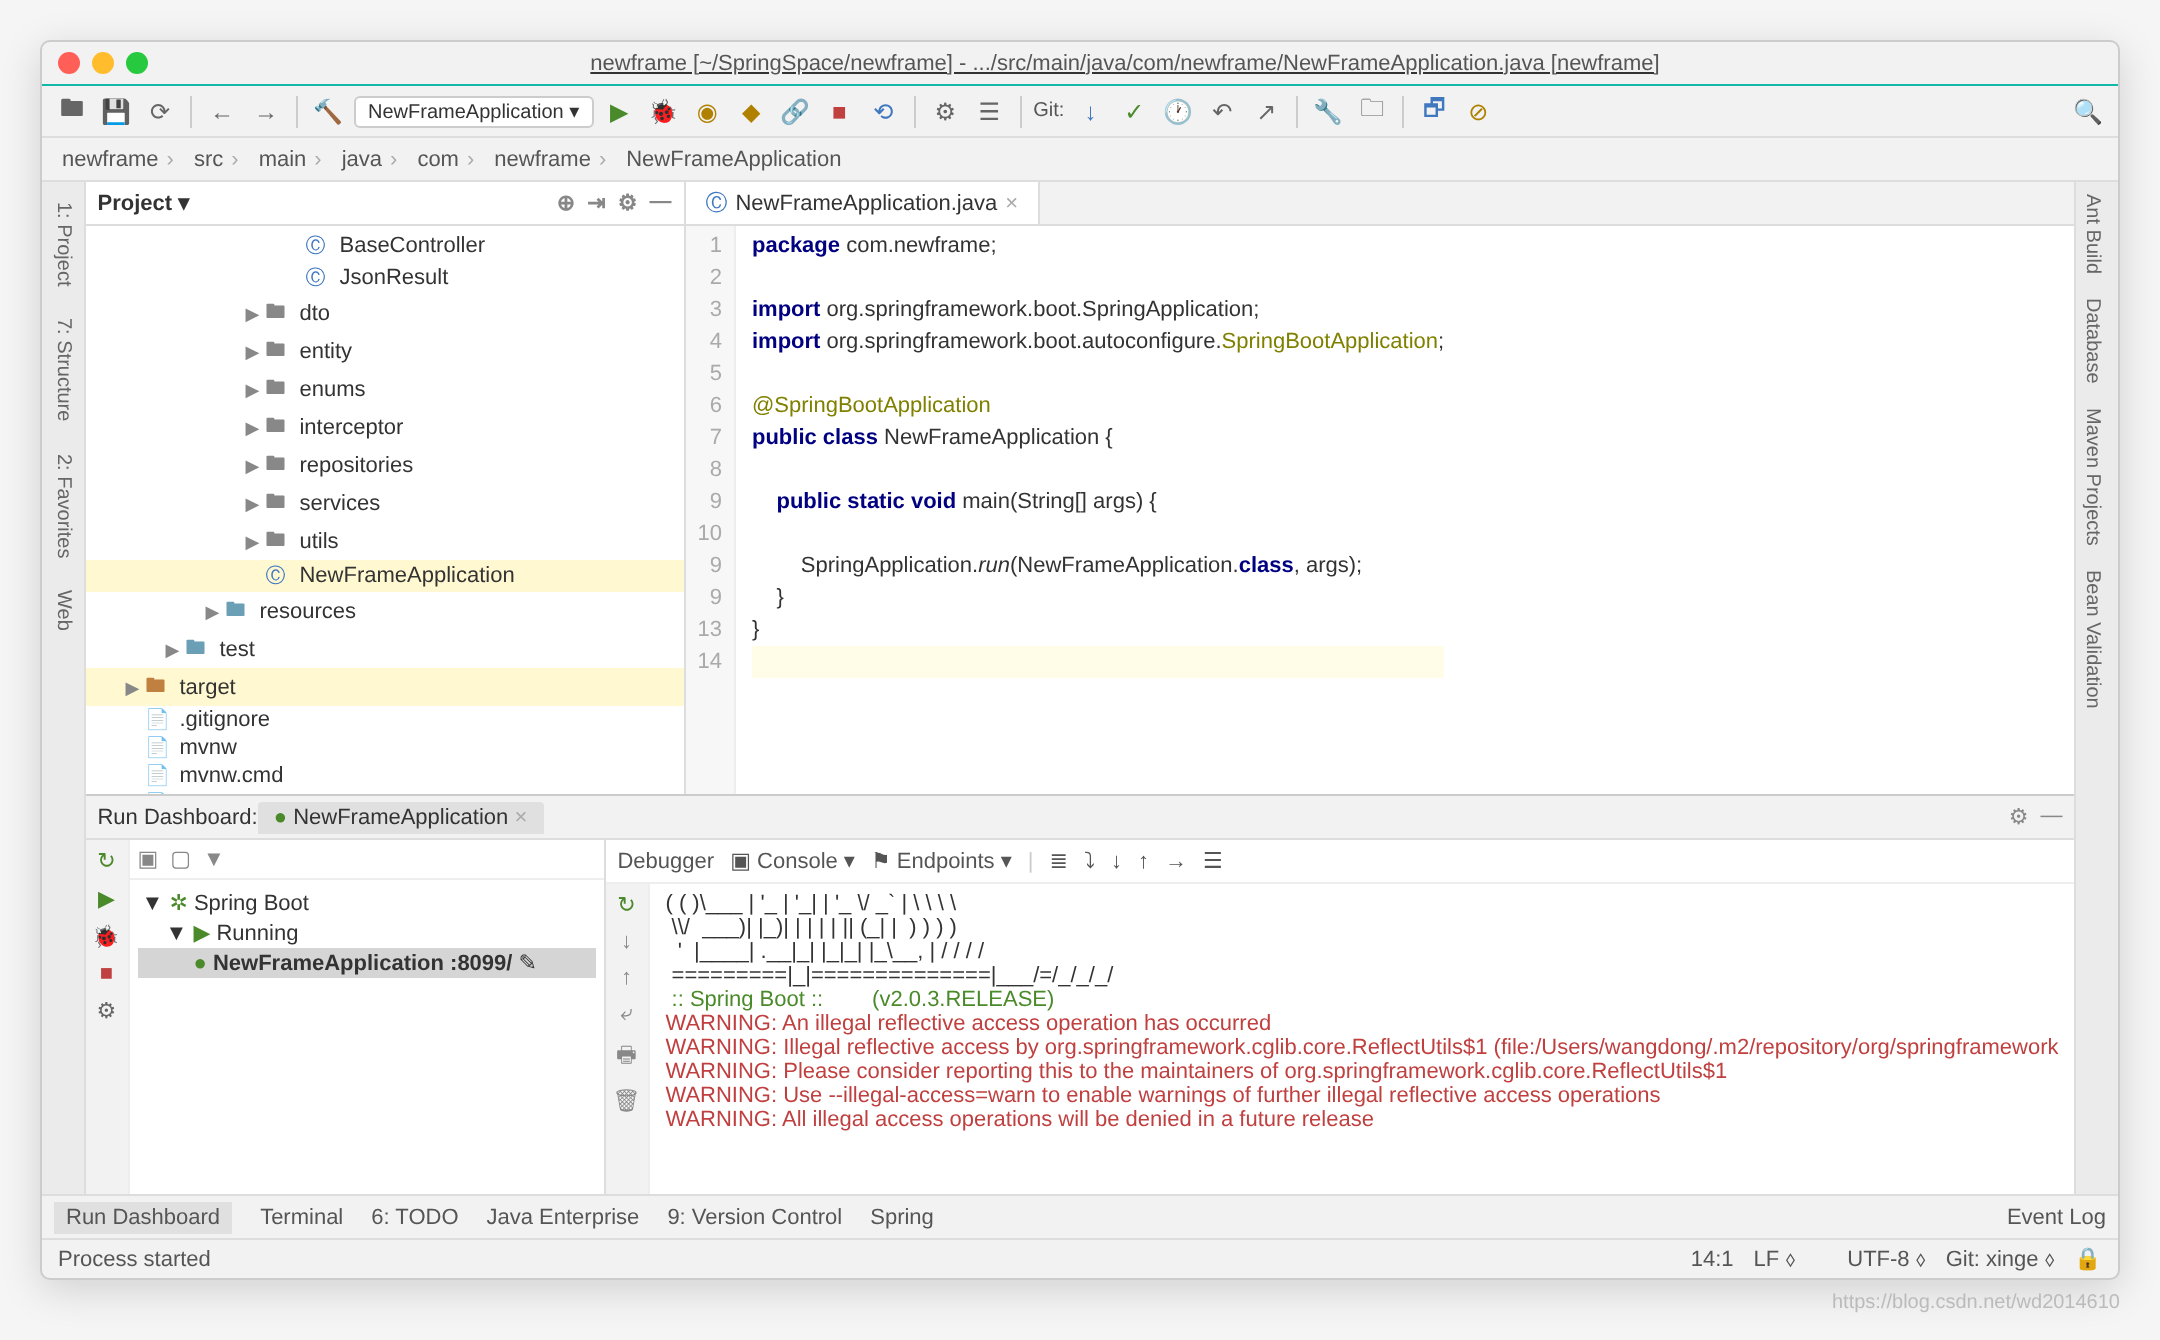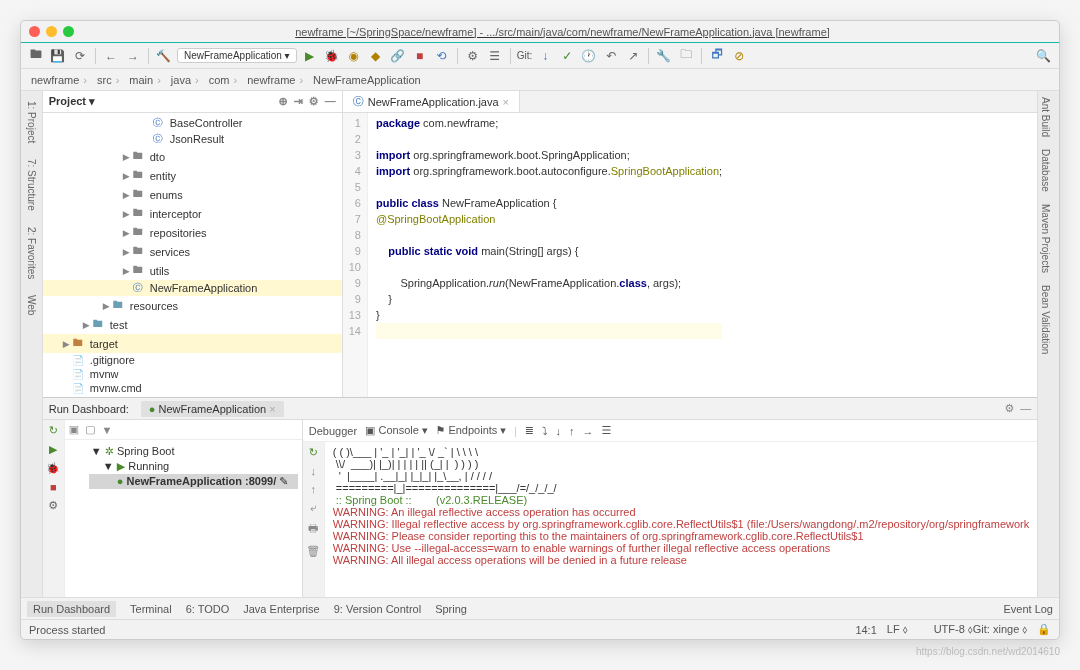--- a/index.html
+++ b/index.html
@@ -39,27 +39,27 @@
 .gutter { background:#f7f7f7; color:#aaa; text-align:right; padding:2px 6px; border-right:1px solid #eee; user-select:none; }
 .gutter div { height:16px; line-height:16px; }
 .lines { padding:2px 8px; }
 .lines div { height:16px; line-height:16px; white-space:pre; }
 .lines .hl { background:#fffce8; }
 .kw{color:#000080;font-weight:bold;} .ann{color:#808000;} .ital{font-style:italic;}
 .rightgutter { width:22px; background:#ebebeb; border-left:1px solid #ddd; }
 .rightgutter div { writing-mode:vertical-rl; font-size:10px; color:#666; padding:6px 2px; cursor:pointer; }
 .lower { height:200px; border-top:1px solid #ccc; display:flex; flex-direction:column; }
 .lower-header { height:22px; display:flex; align-items:center; padding:0 6px; font-size:11px; border-bottom:1px solid #ddd; }
-.lower-header .rtab { padding:2px 8px; background:#e0e0e0; border-radius:2px 2px 0 0; margin-left:12px; }
+.lower-header .rtab { padding:2px 8px; background:#e0e0e0; border-radius:2px 2px 0 0; margin-left:0; }
 .lower-header .tools { margin-left:auto; color:#888; display:flex; gap:6px; }
 .lower-body { flex:1; display:flex; min-height:0; }
 .dash-left { width:260px; border-right:1px solid #ddd; background:#fff; display:flex; }
 .dash-gutter { width:22px; background:#f2f2f2; border-right:1px solid #eee; display:flex; flex-direction:column; align-items:center; gap:6px; padding-top:4px; }
 .dash-gutter span { font-size:11px; color:#666; cursor:pointer; }
-.dash-tree { flex:1; padding:4px; font-size:11px;margin-left:20px; }
+.dash-tree { flex:1; padding:4px; font-size:11px; }
 .dash-tree .sel { background:#d5d5d5; }
 .dash-tree div { padding:1px 2px; }
 .console-wrap { flex:1; display:flex; flex-direction:column; background:#fff; }
 .console-tabs { height:22px; display:flex; align-items:center; gap:8px; padding:0 6px; border-bottom:1px solid #eee; font-size:11px; }
 .console-tabs .ct { color:#555; cursor:pointer; }
 .console-tabs .ct.active { font-weight:normal; }
 .console-body { flex:1; display:flex; min-height:0; }
 .console-gutter { width:22px; background:#f2f2f2; border-right:1px solid #eee; display:flex; flex-direction:column; gap:6px; align-items:center; padding-top:4px; }
 .console-gutter span { color:#888; font-size:11px; cursor:pointer; }
 .console { flex:1; overflow:auto; font-family:Menlo,Consolas,monospace; font-size:11px; padding:4px 8px; white-space:pre; }
@@ -265,22 +265,22 @@
                 <div>9</div>
                 <div>13</div>
                 <div>14</div>
               </div>
             <div class="lines" id="lines">
                 <div><span class="kw">package</span> com.newframe;</div>
                 <div></div>
                 <div><span class="kw">import</span> org.springframework.boot.SpringApplication;</div>
                 <div><span class="kw">import</span> org.springframework.boot.autoconfigure.<span style="color:#808000">SpringBootApplication</span>;</div>
                 <div></div>
+                <div><span class="ann">@SpringBootApplication</span></div>
                 <div><span class="kw">public class</span> NewFrameApplication {</div>
-                <div><span class="ann">@SpringBootApplication</span></div>
                 <div></div>
                 <div>    <span class="kw">public static void</span> main(String[] args) {</div>
                 <div></div>
                 <div>        SpringApplication.<span class="ital">run</span>(NewFrameApplication.<span class="kw">class</span>, args);</div>
                 <div>    }</div>
                 <div>}</div>
                 <div class="hl"></div>
               </div>
           </div>
         </div>
@@ -368,18 +368,18 @@
     <span class="right">
       <span>Event Log</span>
     </span>
   </div>
 
   <div class="statusbar">
     <span>Process started</span>
     <span style="flex:1"></span>
     <span style="margin-right:10px">14:1</span>
     <span style="margin-right:26px">LF ⬨</span>
-    <span style="">UTF-8 ⬨</span>
+    <span style="margin-right:10px">UTF-8 ⬨</span>
     <span style="margin-right:10px">Git: xinge ⬨</span>
     <span>🔒</span>
   </div>
 </div>
 <div class="watermark">https://blog.csdn.net/wd2014610</div>
 
 </body></html>

